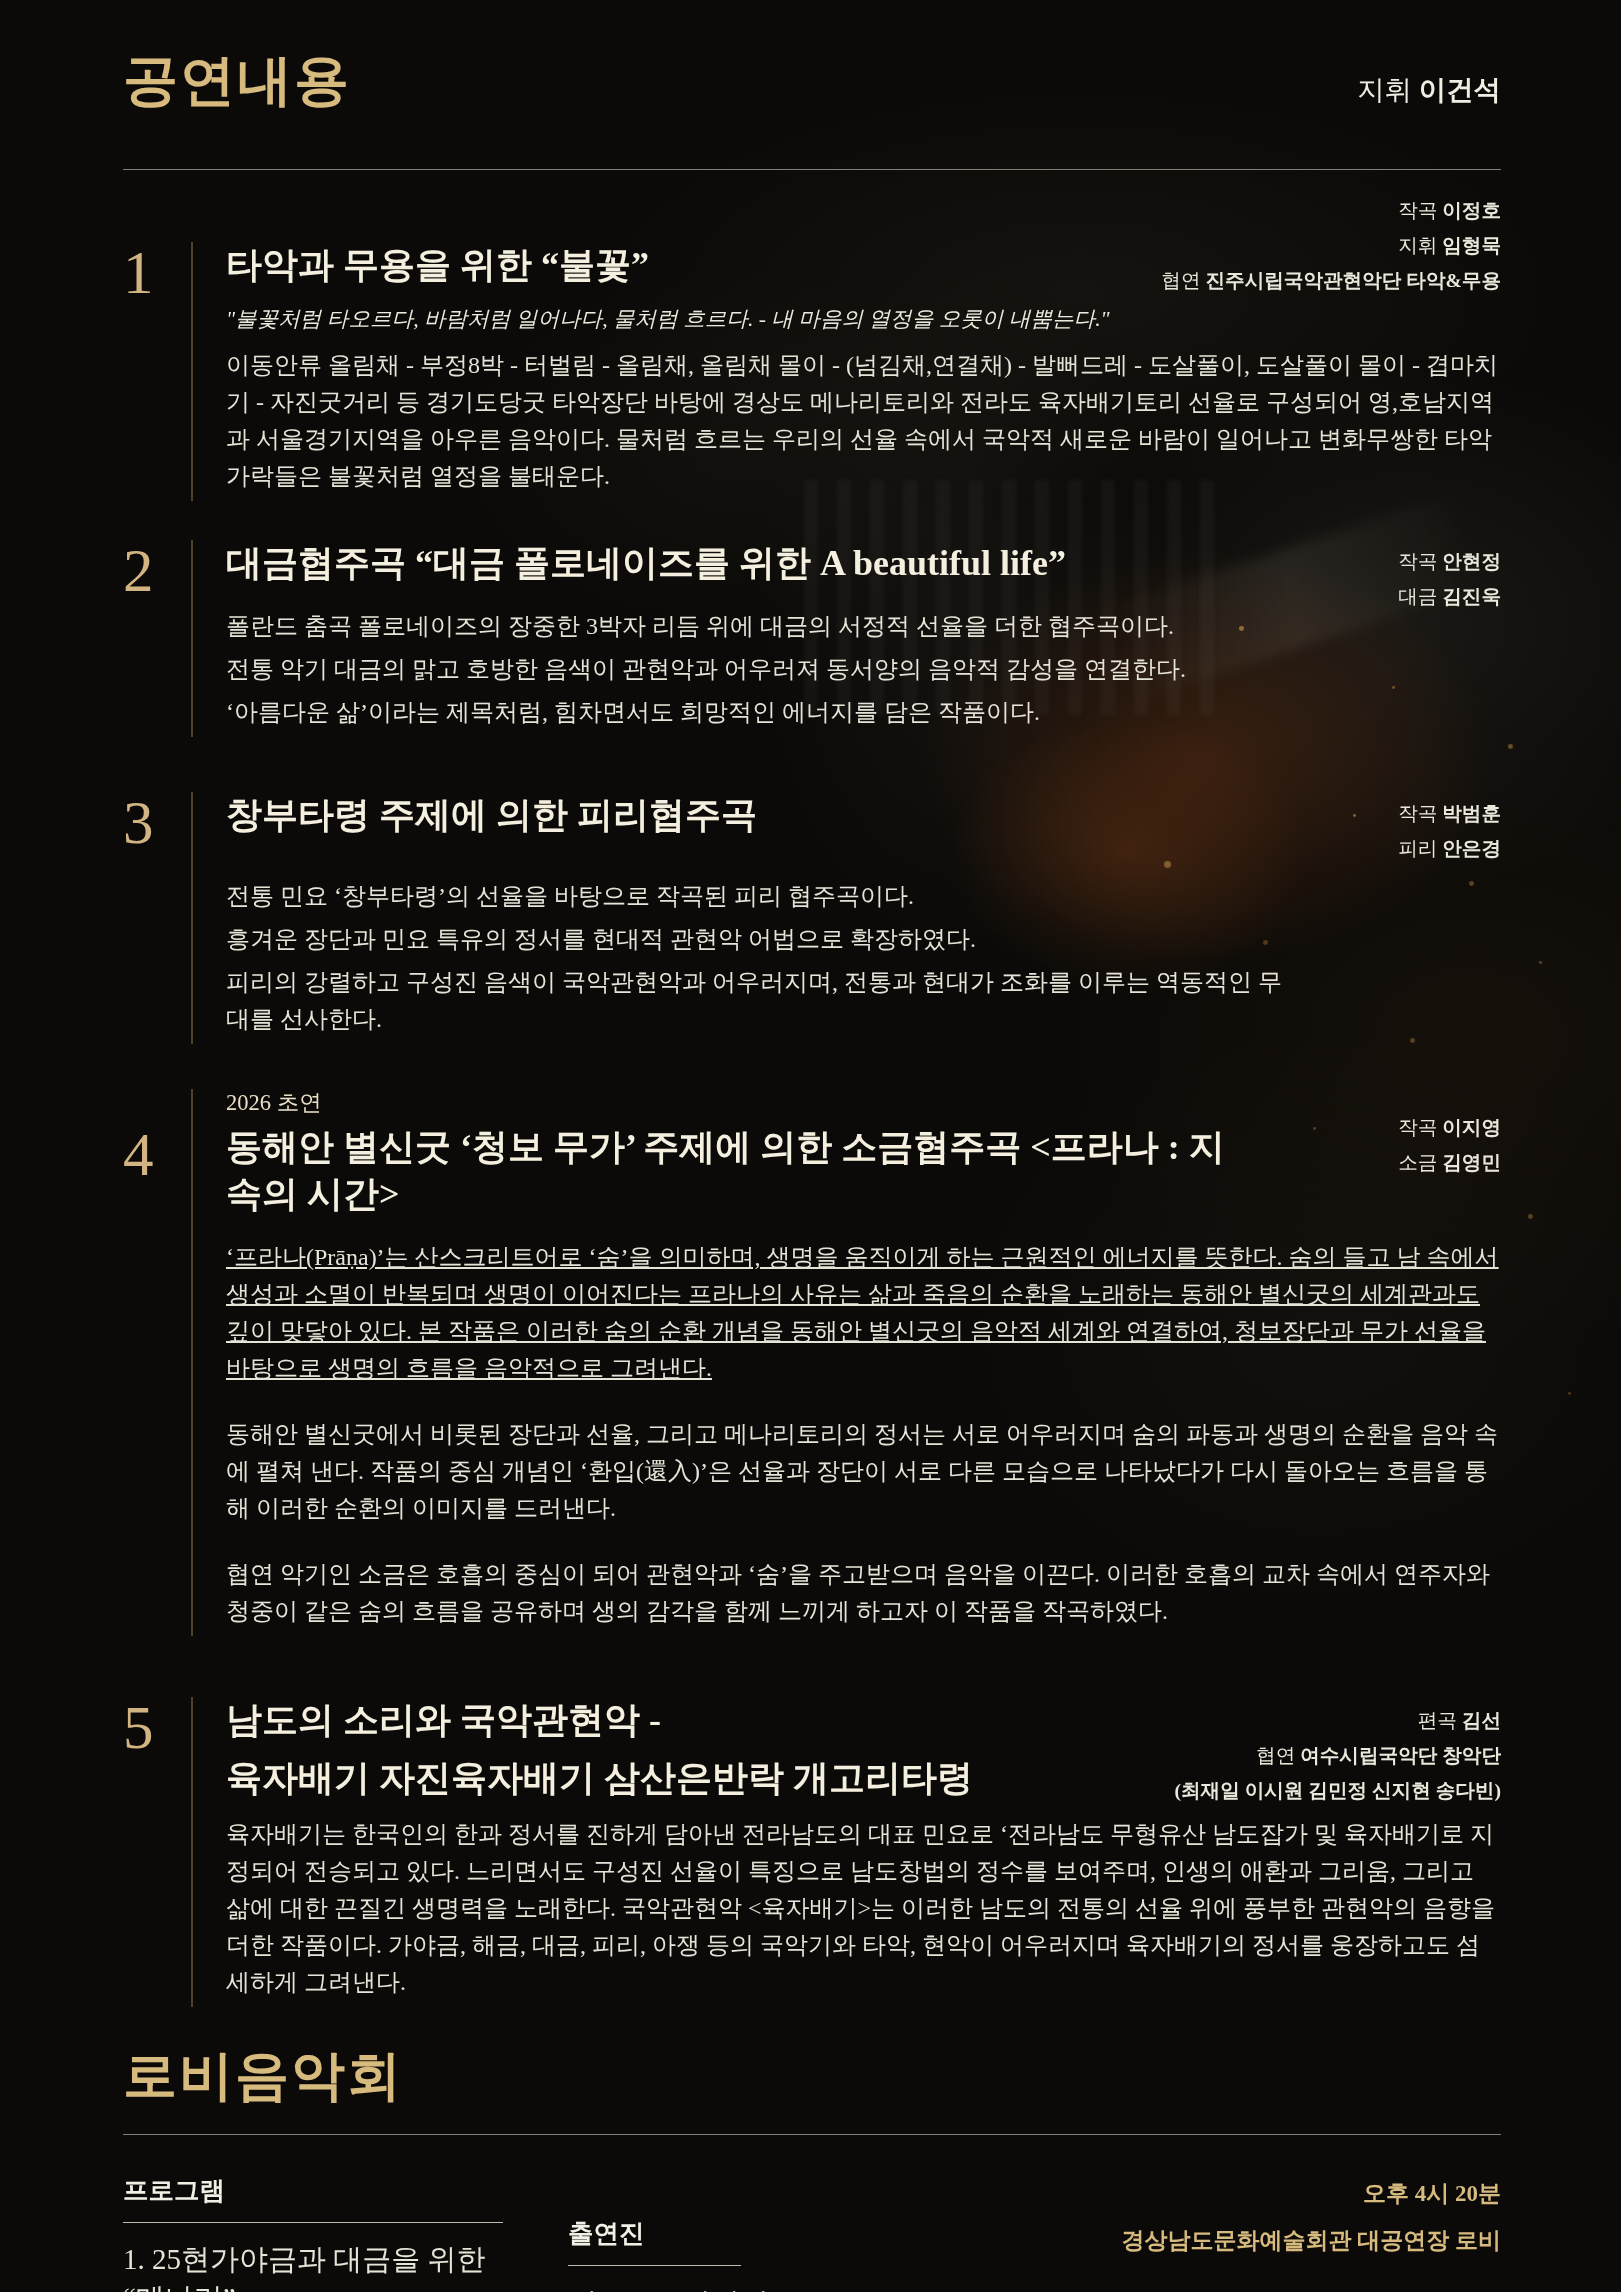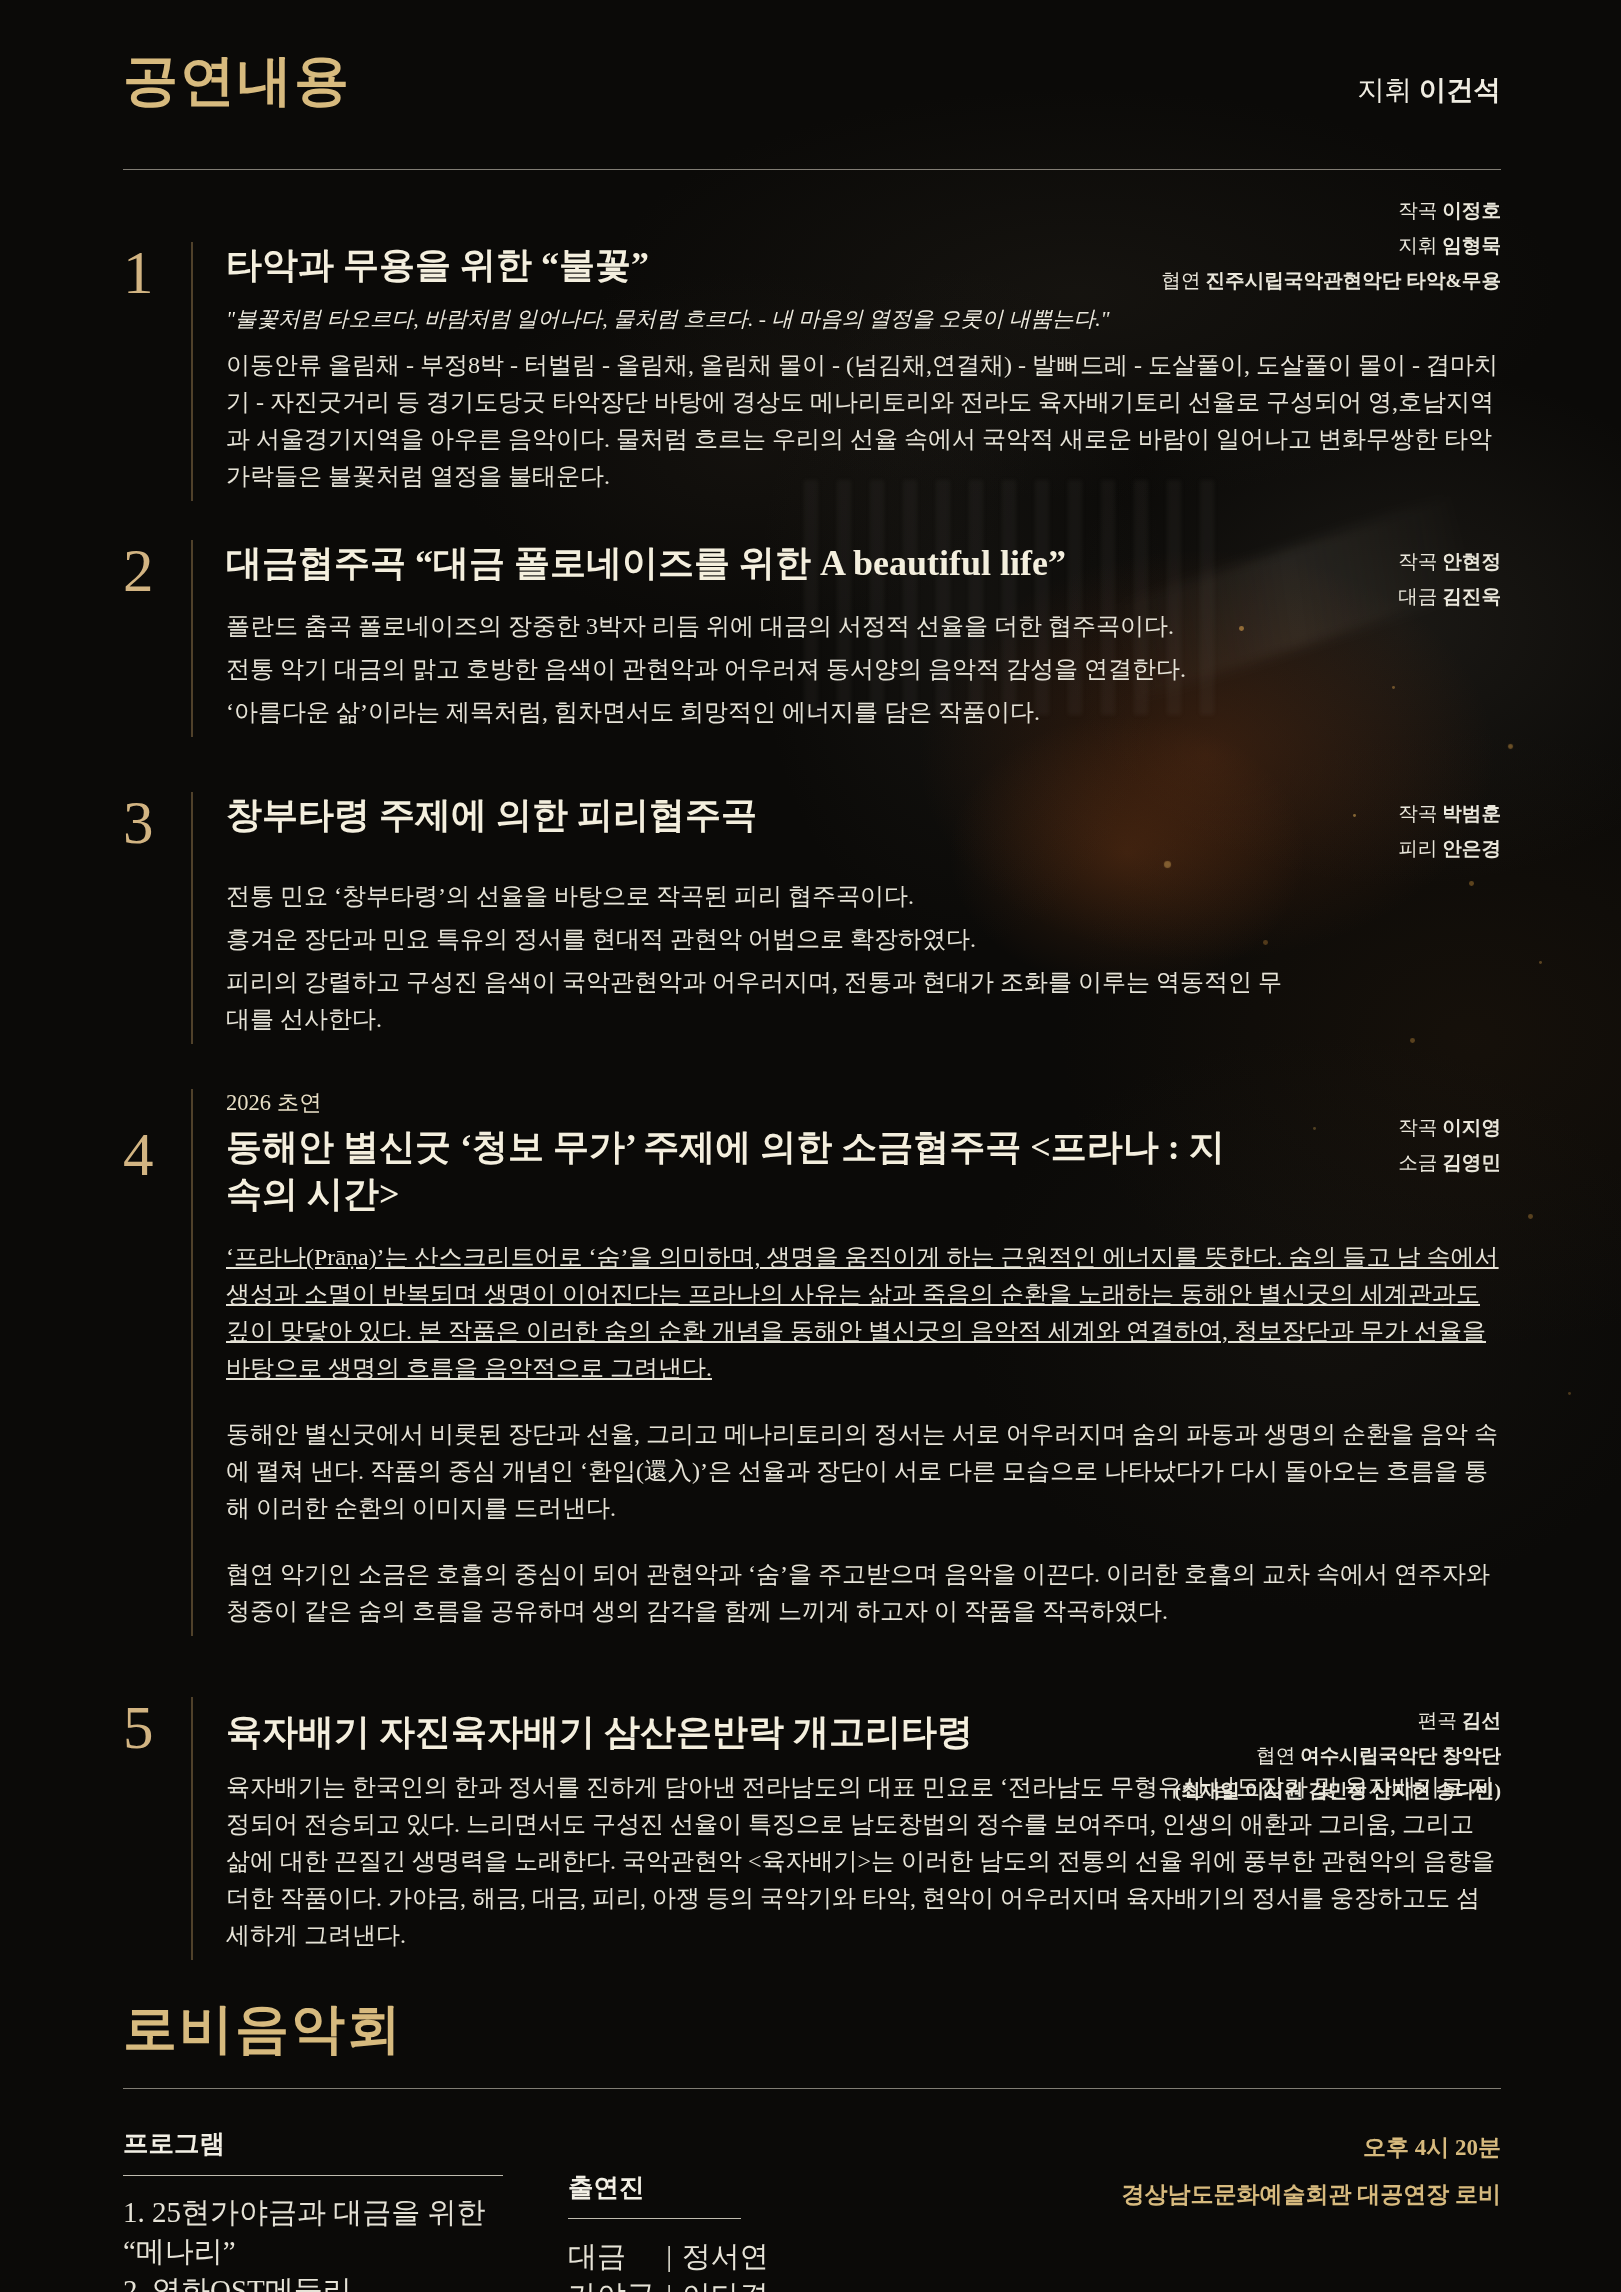--- a/index.html
+++ b/index.html
@@ -167,20 +167,21 @@
 
     <div class="item item5">
       <div class="credits">
         <div><span>편곡</span> <span class="name">김선</span></div>
         <div><span>협연</span> <span class="name">여수시립국악단 창악단</span></div>
         <div><span></span><span class="name">(최재일 이시원 김민정 신지현 송다빈)</span></div>
       </div>
       <div class="row">
         <div class="num">5</div>
         <div class="body-col">
+          <div class="title">남도의 소리와 국악관현악 -</div>
           <div class="title title-l2">육자배기 자진육자배기 삼산은반락 개고리타령</div>
           <p class="para">육자배기는 한국인의 한과 정서를 진하게 담아낸 전라남도의 대표 민요로 ‘전라남도 무형유산 남도잡가 및 육자배기로 지정되어 전승되고 있다. 느리면서도 구성진 선율이 특징으로 남도창법의 정수를 보여주며, 인생의 애환과 그리움, 그리고 삶에 대한 끈질긴 생명력을 노래한다. 국악관현악 &lt;육자배기&gt;는 이러한 남도의 전통의 선율 위에 풍부한 관현악의 음향을 더한 작품이다. 가야금, 해금, 대금, 피리, 아쟁 등의 국악기와 타악, 현악이 어우러지며 육자배기의 정서를 웅장하고도 섬세하게 그려낸다.</p>
         </div>
       </div>
     </div>
 
     <div class="lobby-title">로비음악회</div>
     <hr class="rule rule2">
 
     <div class="lobby-cols">

